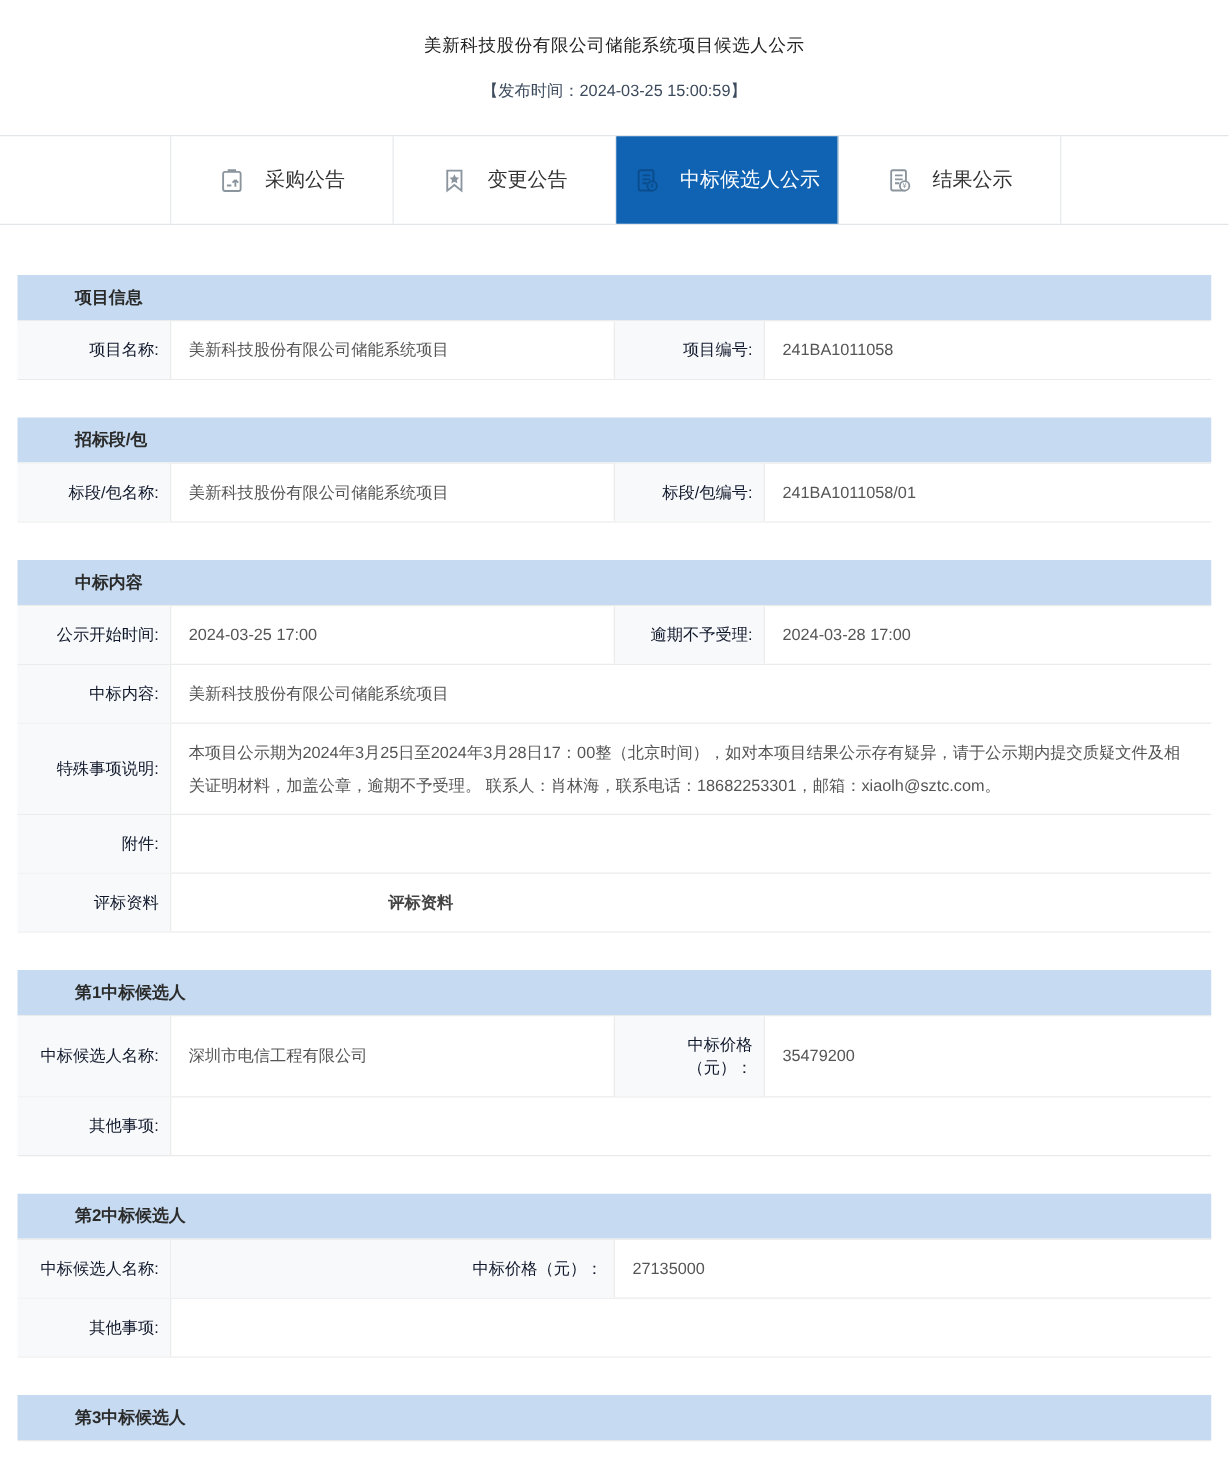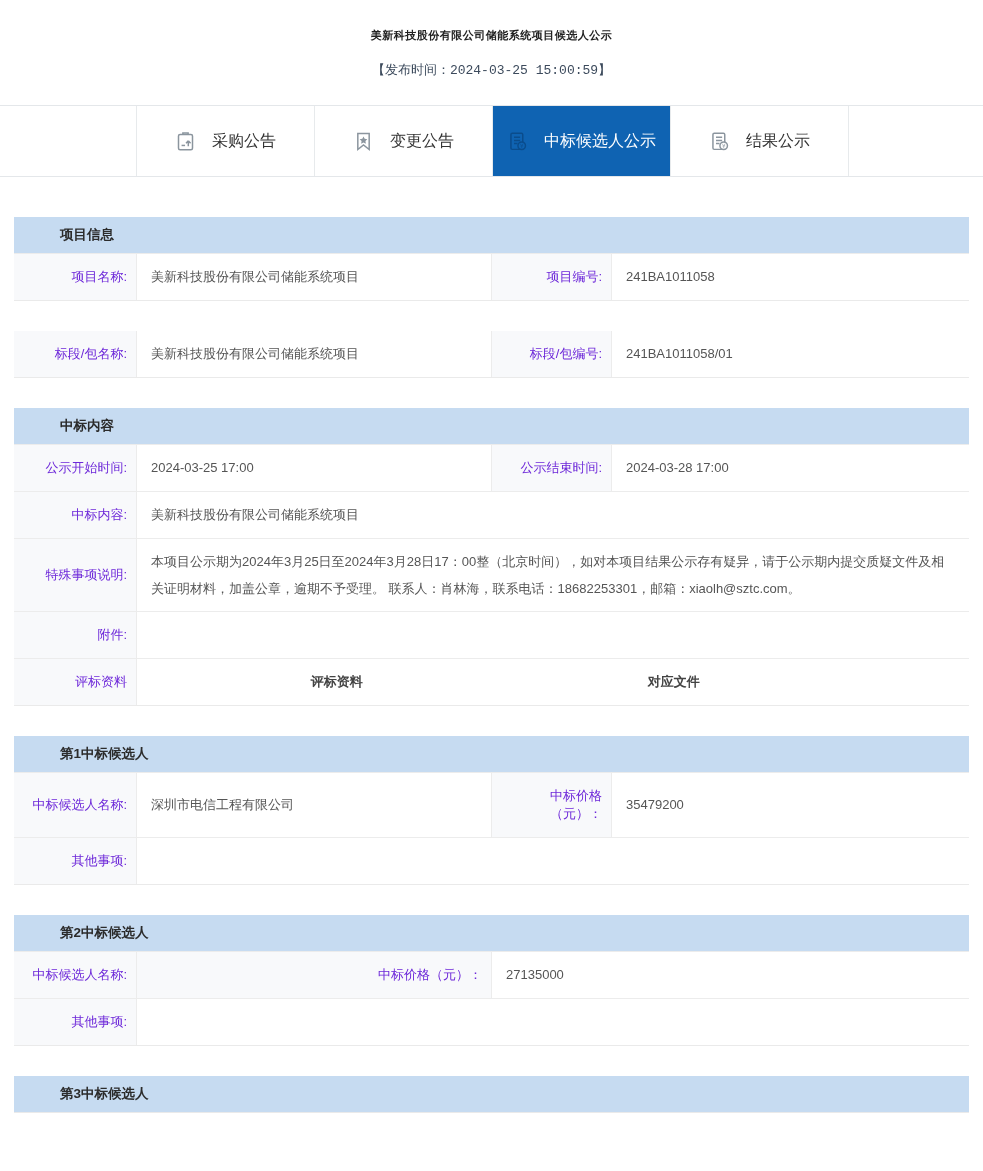--- a/index.html
+++ b/index.html
@@ -1,21 +1,21 @@
 <!DOCTYPE html>
 <html><head>
 <meta charset="utf-8">
 <style>
   * { margin:0; padding:0; box-sizing:border-box; }
   html,body { background:#fff; width:983px; font-family:"Liberation Sans","DejaVu Sans",sans-serif; color:#555; }
   .page { width:983px; min-height:1171px; background:#fff; }
 
   
-  .page-title { text-align:center; font-size:11px; font-weight:bold; color:#222; padding-top:28px; letter-spacing:.5px; }
-  .publish-time { text-align:center; font-size:13px; color:#3c4a5c; margin-top:18px;font-family:Liberation Mono, monospace; }
+  .page-title { text-align:center; font-size:14px; font-weight:normal; color:#222; padding-top:28px; letter-spacing:.5px; }
+  .publish-time { text-align:center; font-size:13px; color:#3c4a5c; margin-top:18px; }
 
   
   .tabbar { margin-top:26px; height:72px; display:flex; border-top:1px solid #e4e7ea; border-bottom:1px solid #e4e7ea; }
   .tab-spacer-l { flex:0 0 137px; border-right:1px solid #e7eaec; }
   .tab-spacer-r { flex:1 1 auto; }
   .tab { flex:0 0 178px; display:flex; align-items:center; justify-content:center; gap:16px;
          font-size:16px; color:#333; cursor:pointer; border-right:1px solid #e7eaec; }
   .tab .ticon { display:flex; color:#8b959e; }
   .tab.active { background:#0f63b2; color:#fff; }
   .tab.active .ticon { color:#0a4c8c; }
@@ -28,21 +28,21 @@
   .section:first-of-type { margin-top:40px; }
   .sec-header { background:#c6dbf1; height:36px; display:flex; align-items:center;
                 padding-left:46px; font-size:13.5px; font-weight:bold; color:#2b2b2b; }
 
   .row { display:grid; grid-template-columns:123px 1fr; border-top:1px solid #ececec; background:#fff; }
   .row:first-of-type { border-top:none; }
   .row.cols4 { grid-template-columns:123px 355px 120px 1fr; }
   .cell { padding:14px 14px; font-size:13px; line-height:18px; border-right:1px solid #ececec;
           display:flex; align-items:center; }
   .cell:last-child { border-right:none; }
-  .lbl { background:#f8f9fb; justify-content:flex-end; text-align:right; color:#6d28d9; padding-right:9px; }
+  .lbl { background:#f8f9fb; justify-content:flex-end; text-align:right; color:#0f172a; padding-right:9px; }
   .val { color:#555; }
   .val.multiline { display:block; line-height:27px; padding-top:9px; padding-bottom:9px; }
 
   
   .eval-wrap { padding:0; display:block; }
   .eval-head { display:grid; grid-template-columns:48% 33% 19%; height:100%; min-height:44px; align-items:center; }
   .eval-head .eh { text-align:center; font-size:13px; font-weight:bold; color:#444; }
 
   .r-mid { min-height:46px; }
   .r-sm  { min-height:40px; }
@@ -113,54 +113,54 @@
       <div class="sec-header">项目信息</div>
       <div class="row cols4 r-mid">
         <div class="cell lbl">项目名称:</div>
         <div class="cell val">美新科技股份有限公司储能系统项目</div>
         <div class="cell lbl">项目编号:</div>
         <div class="cell val">241BA1011058</div>
       </div>
     </div>
 
     <div class="section">
+      <div class="sec-header">招标段/包</div>
       <div class="row cols4 r-mid">
         <div class="cell lbl">标段/包名称:</div>
         <div class="cell val">美新科技股份有限公司储能系统项目</div>
         <div class="cell lbl">标段/包编号:</div>
         <div class="cell val">241BA1011058/01</div>
       </div>
     </div>
 
     <div class="section">
       <div class="sec-header">中标内容</div>
       <div class="row cols4 r-mid">
         <div class="cell lbl">公示开始时间:</div>
         <div class="cell val">2024-03-25 17:00</div>
-        <div class="cell lbl">公示结束时间:</div>
+        <div class="cell lbl">逾期不予受理:</div>
         <div class="cell val">2024-03-28 17:00</div>
       </div>
       <div class="row r-sm">
         <div class="cell lbl">中标内容:</div>
         <div class="cell val">美新科技股份有限公司储能系统项目</div>
       </div>
       <div class="row">
         <div class="cell lbl">特殊事项说明:</div>
         <div class="cell val multiline">本项目公示期为2024年3月25日至2024年3月28日17：00整（北京时间），如对本项目结果公示存有疑异，请于公示期内提交质疑文件及相关证明材料，加盖公章，逾期不予受理。 联系人：肖林海，联系电话：18682253301，邮箱：xiaolh@sztc.com。</div>
       </div>
       <div class="row r-sm">
         <div class="cell lbl">附件:</div>
         <div class="cell val"></div>
       </div>
       <div class="row r-sm">
         <div class="cell lbl">评标资料</div>
         <div class="cell eval-wrap">
           <div class="eval-head">
             <div class="eh">评标资料</div>
-            <div class="eh">对应文件</div>
             <div class="eh"></div>
           </div>
         </div>
       </div>
     </div>
 
     <div class="section">
       <div class="sec-header">第1中标候选人</div>
       <div class="row cols4 r-mid">
         <div class="cell lbl">中标候选人名称:</div>

